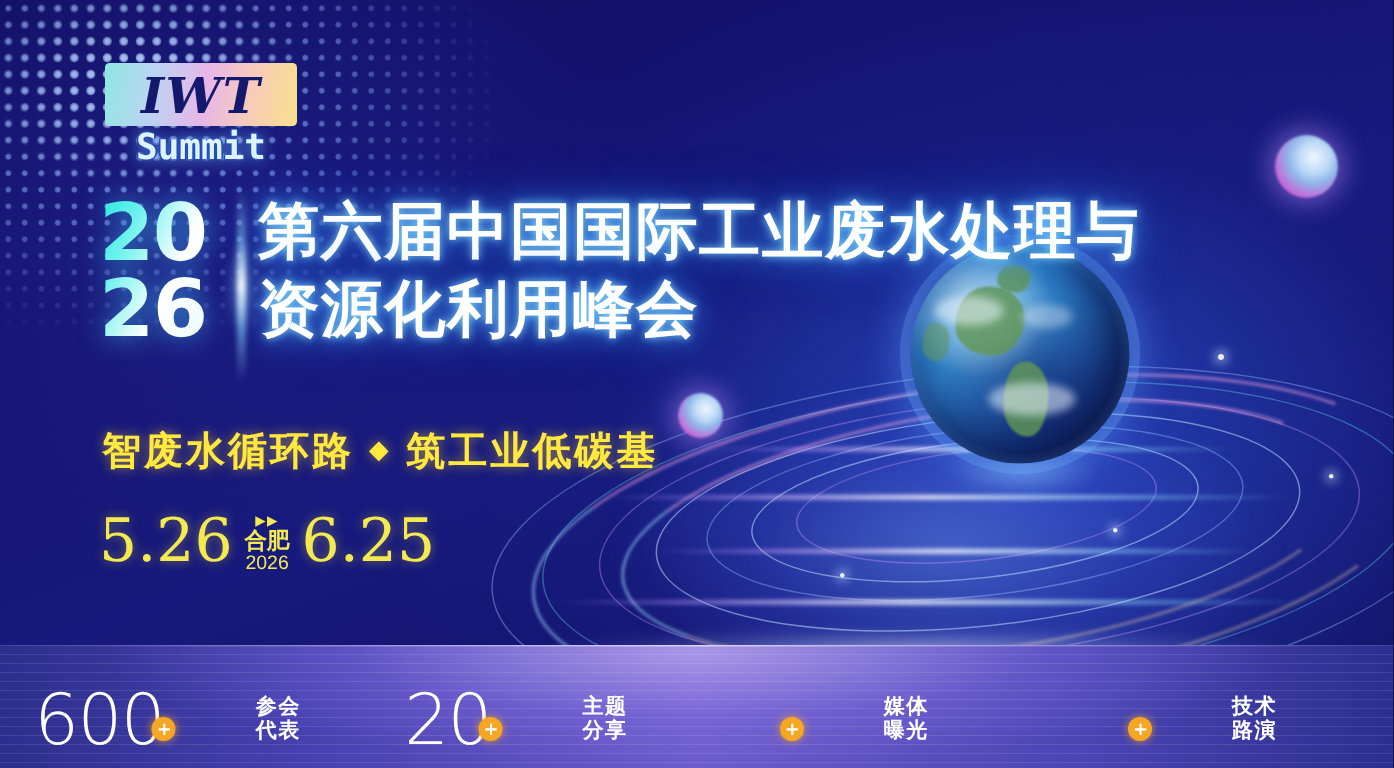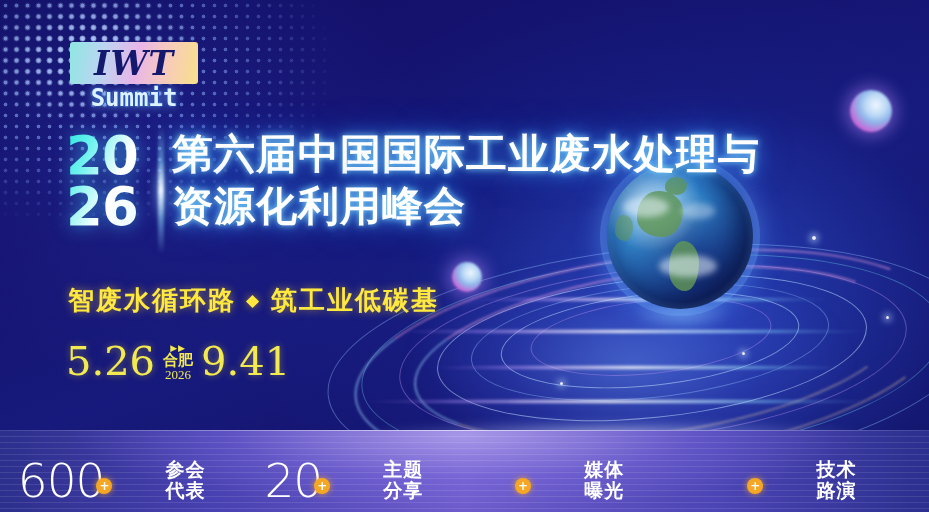--- a/index.html
+++ b/index.html
@@ -196,21 +196,21 @@
   .big-date {
     font-family:"DejaVu Serif","Liberation Serif",serif;
     font-size:40px; line-height:1;
     letter-spacing:0px;
     text-shadow:0 0 7px rgba(240,225,60,0.45);
   }
   .city-block { text-align:center; line-height:1.05; position:relative; top:2px; }
   .city-arrows { font-size:9px; letter-spacing:1px; display:block; margin-bottom:-1px; }
   .city-name { font-size:15px; font-weight:bold; display:block; }
   .city-year {
-    font-family:Liberation Serif, serif;
+    font-family:Liberation Sans, sans-serif;
     font-size:13px; display:block;
   }
 
   
   #stats-bar {
     position:absolute; left:0; bottom:0; width:929px; height:82px;
     background:
       repeating-linear-gradient(180deg, rgba(255,255,255,0.10) 0px, rgba(255,255,255,0.10) 1px, rgba(255,255,255,0) 1px, rgba(255,255,255,0) 6px),
       radial-gradient(ellipse 480px 90px at 50% 6%, rgba(215,200,255,0.55) 0%, rgba(140,120,235,0.30) 48%, rgba(70,60,180,0) 82%),
       linear-gradient(90deg, #2c2f8c 0%, #4740b0 22%, #6e5ccc 50%, #4b44b4 78%, #2b2f8e 100%);
@@ -233,21 +233,21 @@
   }
   .stat-plus {
     width:16px; height:16px; border-radius:50%;
     background:#f5a623;
     color:#fff; font-size:12px; font-weight:bold;
     display:flex; align-items:center; justify-content:center;
     position:relative; left:-13px; top:6px;
     box-shadow:0 0 6px rgba(245,166,35,0.8);
   }
   .stat-label {
-    font-size:19px; font-weight:bold; line-height:1.12;
+    font-size:14px; font-weight:bold; line-height:1.12;
     color:#ffffff; letter-spacing:1px;
     position:relative; left:-9px;margin-left:44px;
   }
   .stat-label span { display:block; }
 </style>
 </head>
 <body>
 
 <div id="banner">
 
@@ -322,21 +322,21 @@
     <span>筑工业低碳基</span>
   </div>
 
   <div id="date-row">
     <span class="big-date">5.26</span>
     <span class="city-block">
       <span class="city-arrows">▶▶</span>
       <span class="city-name">合肥</span>
       <span class="city-year">2026</span>
     </span>
-    <span class="big-date">9.41</span>
+    <span class="big-date">6.25</span>
   </div>
 
   <div id="stats-bar">
     <div class="stat">
       <span class="stat-num">600</span>
       <span class="stat-plus">+</span>
       <span class="stat-label">
         <span>参会</span>
         <span>代表</span>
       </span>

